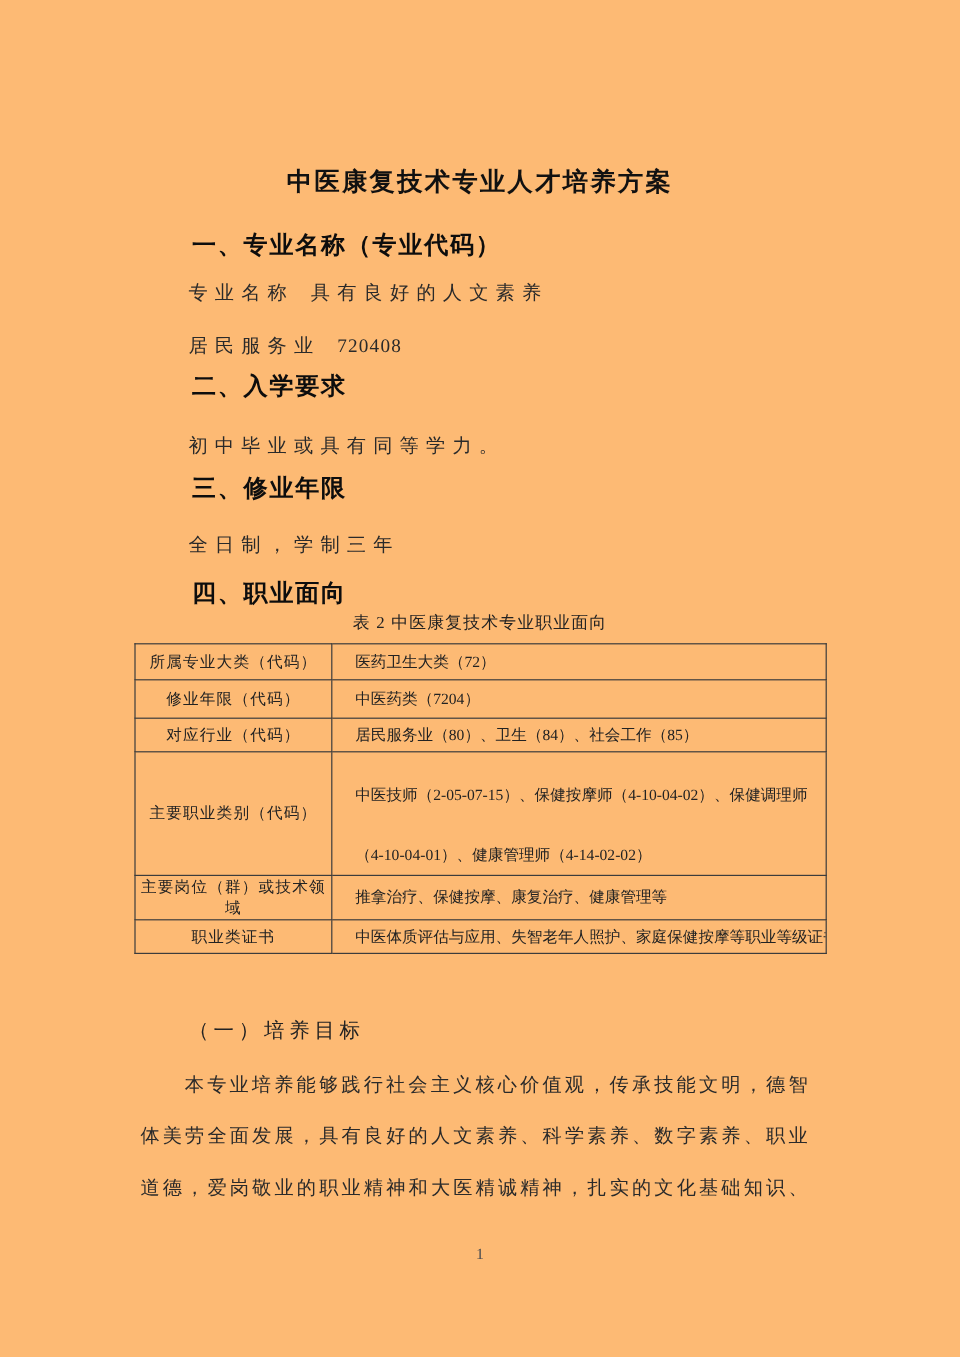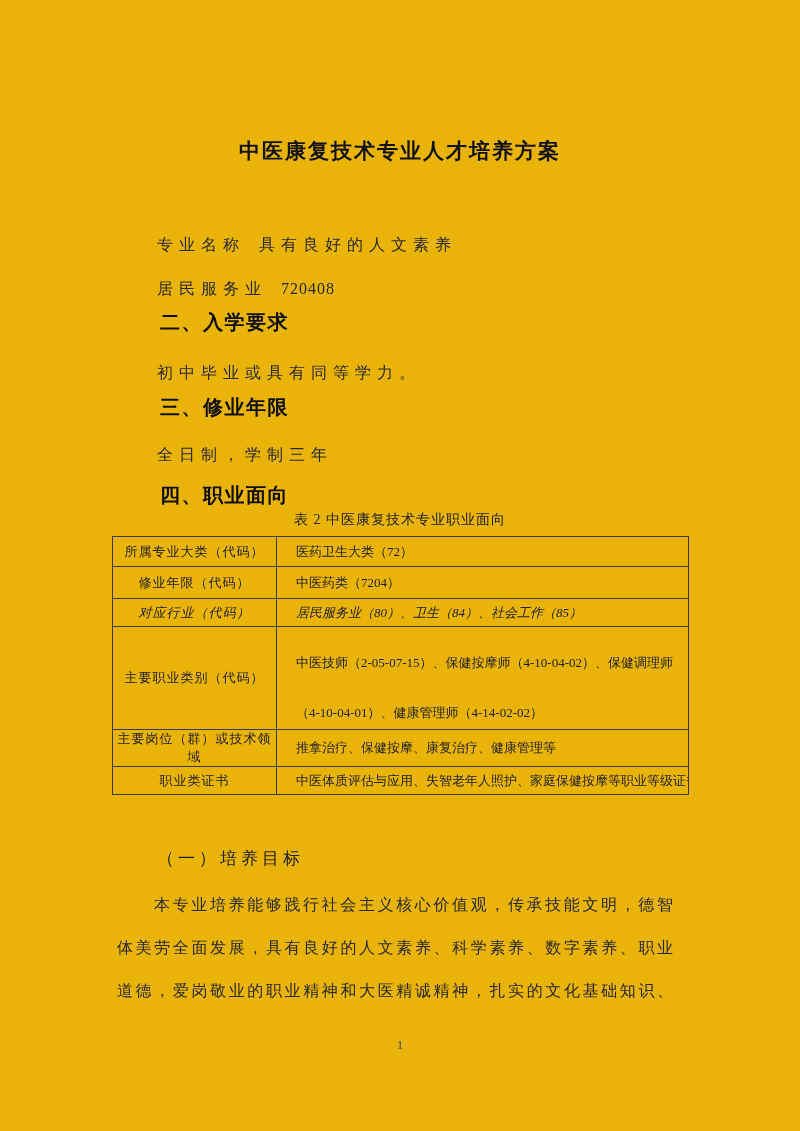--- a/index.html
+++ b/index.html
@@ -1,19 +1,19 @@
 <!DOCTYPE html>
 <html><head>
 <meta charset="utf-8">
 <style>
   html,body{margin:0;padding:0;background:#ffffff;}
   .page{
     position:relative;
     width:800px;height:1131px;
-    background:#eab308;
+    background:#fdba74;
     overflow:hidden;
     font-family:"Liberation Serif","DejaVu Serif",serif;
     color:#1f1f1f;
   }
   .doc-title{
     position:absolute;top:139px;left:0;width:800px;
     text-align:center;
     font-family:"Liberation Serif","DejaVu Serif",serif;
     font-weight:700;font-size:21px;letter-spacing:2px;color:#111;
     line-height:24px;
@@ -52,21 +52,21 @@
   }
   table.job-table td{
     border:1px solid #3c3c3c;
     vertical-align:middle;
     overflow:hidden;
   }
   td.cell-label{width:164px;text-align:center;letter-spacing:1px;padding:0 2px;}
   td.cell-value{padding-left:19px;padding-right:4px;}
   .cell-line{white-space:nowrap;line-height:16px;}
   .tall .cell-line{line-height:30px;margin-top:20px;}
-  .r1{height:30px;} .r2{height:32px;} .r3{height:28px;font-style:italic;}
+  .r1{height:30px;} .r2{height:32px;} .r3{height:28px;}
   .r4{height:65px;} .r5{height:32px;} .r6{height:28px;}
   .subsection{
     position:absolute;top:849px;left:157px;
     font-size:17px;letter-spacing:4px;color:#222;
     line-height:20px;white-space:nowrap;
   }
   .paragraph{
     position:absolute;top:883px;left:117px;width:556px;
     font-size:16px;color:#2a2a2a;
   }
@@ -82,20 +82,21 @@
     text-align:center;font-size:13px;color:#44484f;line-height:16px;
   }
 </style>
 </head>
 <body>
 
 <div class="page">
 
   <div class="doc-title">中医康复技术专业人才培养方案</div>
 
+  <div class="h-section h1">一、专业名称（专业代码）</div>
   <div class="body-line bl-name">
     <span>专业名称</span><span class="gap"></span><span>具有良好的人文素养</span>
   </div>
   <div class="body-line bl-code">
     <span>居民服务业</span><span class="gap"></span><span class="num-val">720408</span>
   </div>
 
   <div class="h-section h2">二、入学要求</div>
   <div class="body-line bl-entry">初中毕业或具有同等学力。</div>
 

